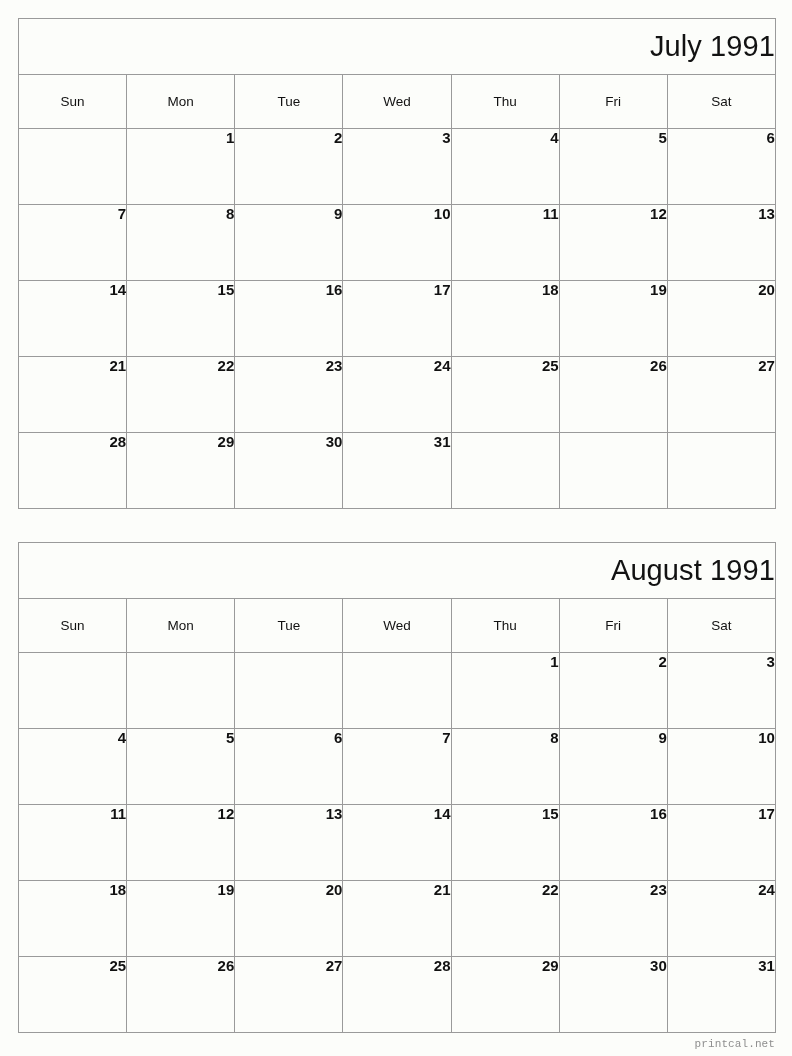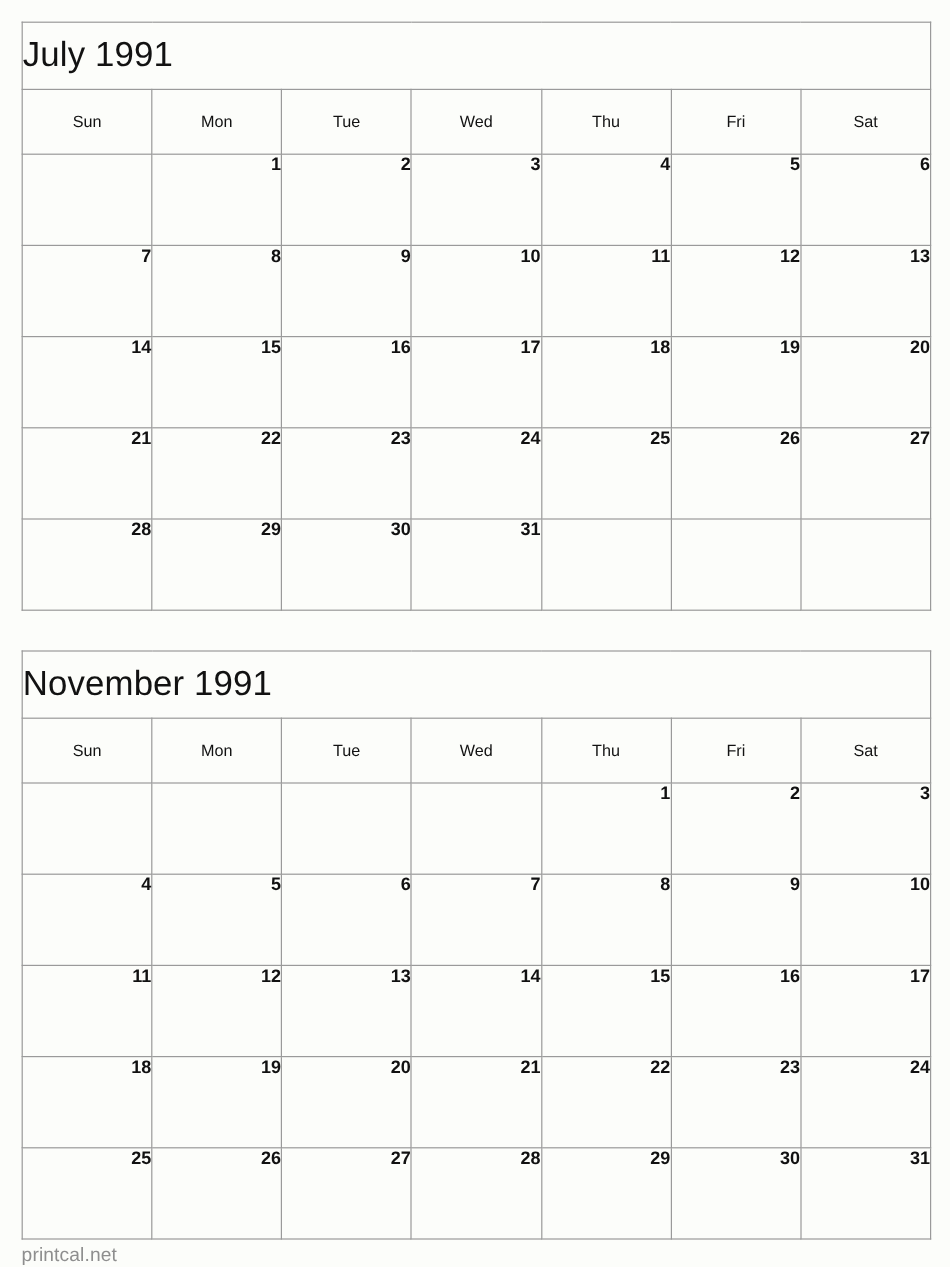--- a/index.html
+++ b/index.html
@@ -29,21 +29,21 @@
 
   .cal-table td, .cal-table th {
     border: 1px solid #9a9a9a;
     background: #fcfdfa;
     padding: 0;
   }
 
   
   .month-title-cell {
     height: 56px;
-    text-align: left;
+    text-align: right;
     vertical-align: middle;
     padding: 0;
   }
   .month-title {
     font-size: 29px;
     font-weight: 400;
     color: #121212;
     letter-spacing: 0.1px;
     line-height: 1;
     display: block;
@@ -70,25 +70,26 @@
     font-size: 15px;
     font-weight: bold;
     color: #111111;
     line-height: 1.15;
     display: inline-block;
   }
   .day-cell.empty .day-num { visibility: hidden; }
 
   .footer {
     width: 757px;
-    text-align: left;
-    font-size: 16px;
+    text-align: right;
+    font-size: 11px;
     color: #8e8e8e;
     padding-top: 5px;
     letter-spacing: 0.1px;
+    font-family: Liberation Mono, monospace;
   }
   .col { width: 108.14px; }
 </style>
 </head>
 <body>
 
 <div class="page">
   <div id="calendars">
       <table class="cal-table">
         <colgroup>
@@ -170,21 +171,21 @@
           <col class="col">
           <col class="col">
           <col class="col">
           <col class="col">
           <col class="col">
           <col class="col">
         </colgroup>
         <thead>
           <tr>
             <td class="month-title-cell" colspan="7">
-              <span class="month-title">November 1991</span>
+              <span class="month-title">August 1991</span>
             </td>
           </tr>
           <tr>
             <th class="dow-cell">Sun</th>
             <th class="dow-cell">Mon</th>
             <th class="dow-cell">Tue</th>
             <th class="dow-cell">Wed</th>
             <th class="dow-cell">Thu</th>
             <th class="dow-cell">Fri</th>
             <th class="dow-cell">Sat</th>

